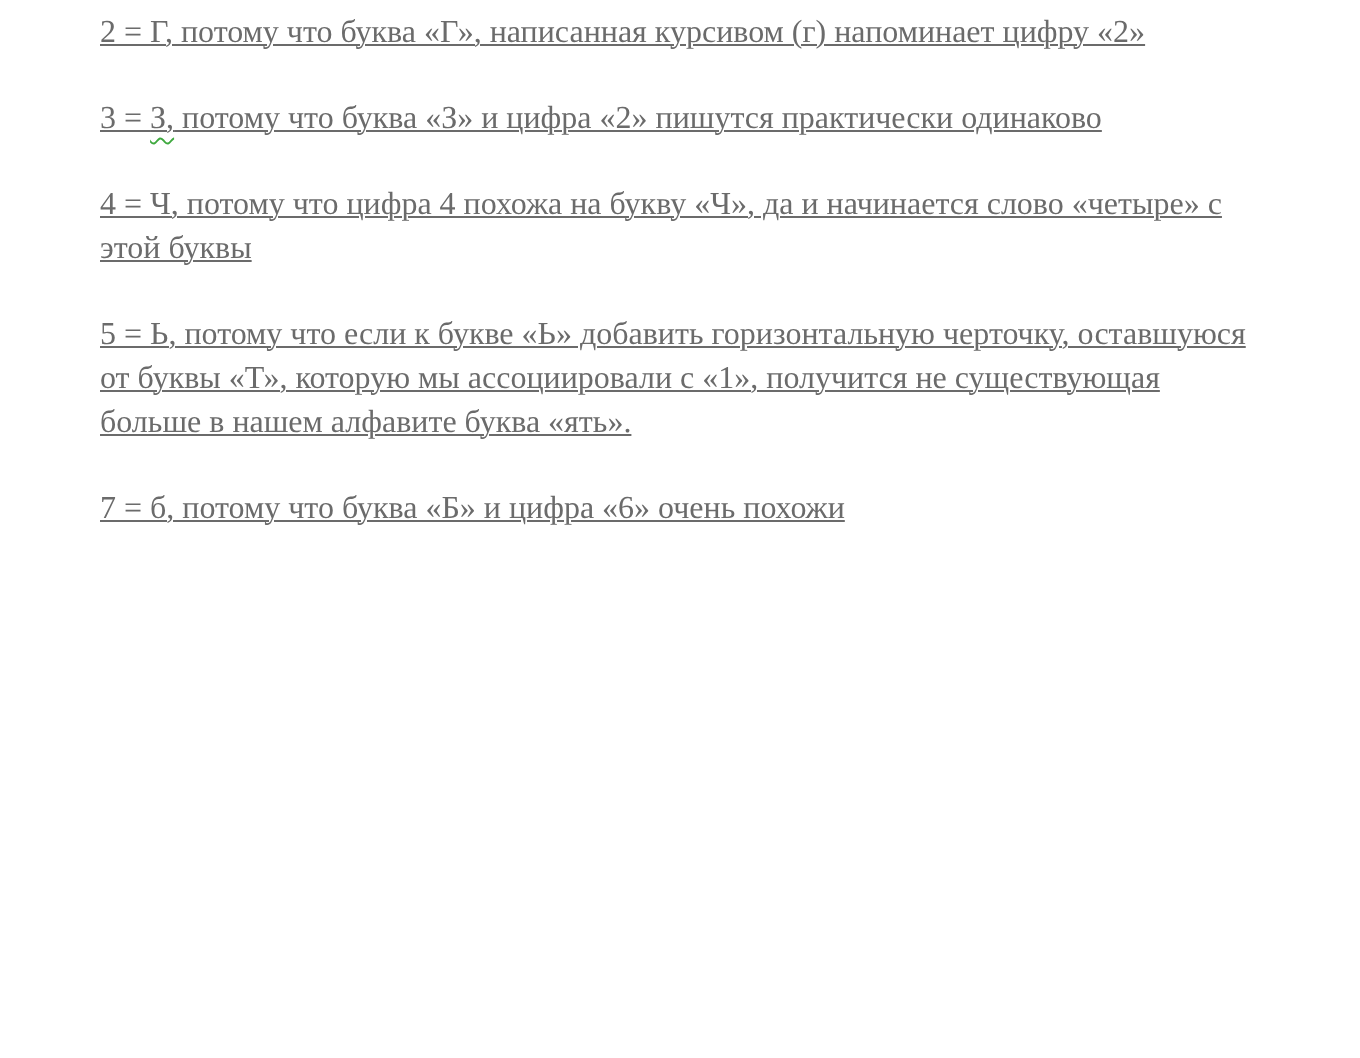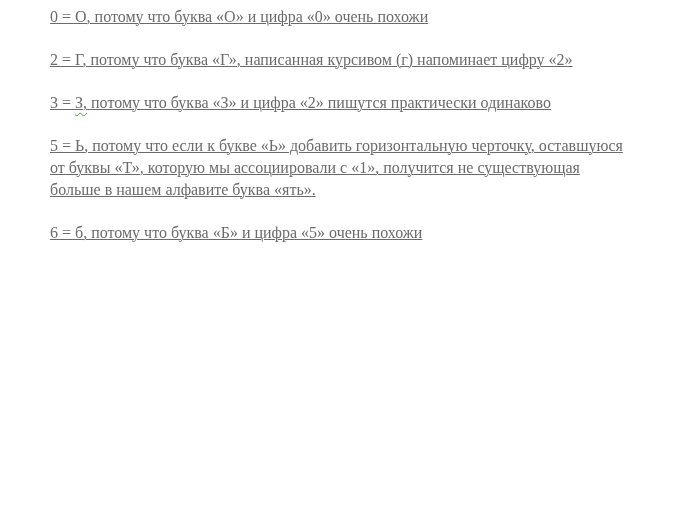--- a/index.html
+++ b/index.html
@@ -32,28 +32,28 @@
     text-decoration-color: #3fa93f;
     text-decoration-thickness: 1px;
     text-underline-offset: 4px;
   }
 </style>
 </head>
 <body>
 
 <div class="article-body">
 
-  <p class="item"><span>0 = О, потому что буква «О» и цифра «0» очень похожи</span><span class="squiggle"></span><span></span></p>
 
 
   <p class="item"><span>2 = Г, потому что буква «Г», написанная курсивом (г) напоминает цифру «2»</span><span class="squiggle"></span><span></span></p>
 
   <p class="item"><span>3 = </span><span class="squiggle">З,</span><span> потому что буква «З» и цифра «2» пишутся практически одинаково</span></p>
 
+  <p class="item"><span>4 = Ч, потому что цифра 4 похожа на букву «Ч», да и начинается слово «четыре» с этой буквы</span><span class="squiggle"></span><span></span></p>
 
   <p class="item"><span>5 = Ь, потому что если к букве «Ь» добавить горизонтальную черточку, оставшуюся от буквы «Т», которую мы ассоциировали с «1», получится не существующая больше в нашем алфавите буква «ять».</span><span class="squiggle"></span><span></span></p>
 
-  <p class="item"><span>6 = б, потому что буква «Б» и цифра «5» очень похожи</span><span class="squiggle"></span><span></span></p>
+  <p class="item"><span>7 = б, потому что буква «Б» и цифра «6» очень похожи</span><span class="squiggle"></span><span></span></p>
 
 
 
 
 </div>
 
 </body></html>

